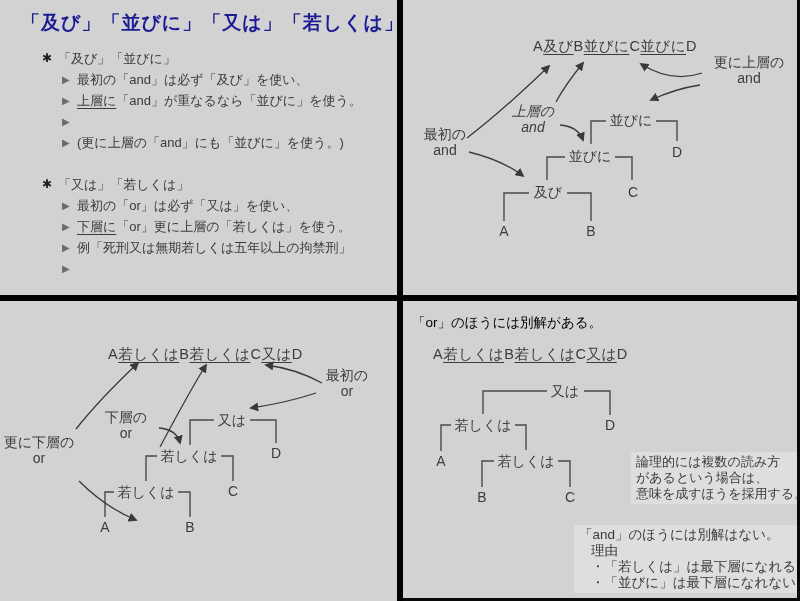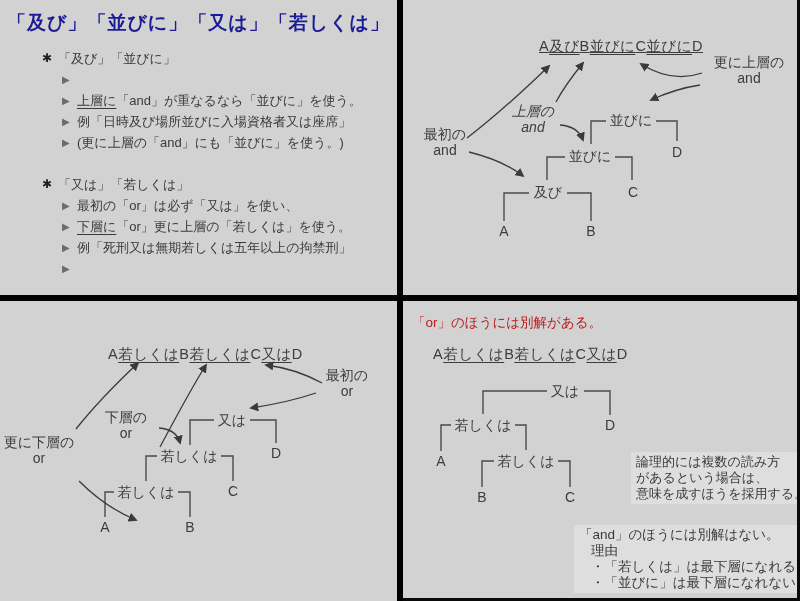--- a/index.html
+++ b/index.html
@@ -1,21 +1,21 @@
 <!DOCTYPE html>
 <html><head>
 <meta charset="utf-8">
 <style>
   html,body{margin:0;padding:0;background:#888;}
   #stage{
     position:relative;width:800px;height:601px;background:#d2d2d2;
     font-family:"Liberation Sans","DejaVu Sans",sans-serif;overflow:hidden;
   }
   .q{position:absolute;overflow:hidden;}
-  #q1{left:0;top:0;width:397px;height:295px;}
+  #q1{left:0;top:0;width:397px;height:295px;padding-left:28px;}
   #q2{left:403px;top:0;width:397px;height:295px;}
   #q3{left:0;top:301px;width:397px;height:300px;}
   #q4{left:403px;top:301px;width:397px;height:300px;}
   .vdivider{position:absolute;left:397px;top:0;width:6px;height:601px;background:#000;}
   .hdivider{position:absolute;left:0;top:295px;width:800px;height:6px;background:#000;}
   .edge-right{position:absolute;right:0;top:0;width:3px;height:601px;background:#0a0a0a;}
   .edge-bottom{position:absolute;left:403px;bottom:0;width:397px;height:3px;background:#0a0a0a;}
 
   
   .s1-title{position:absolute;left:0;right:0;top:10px;text-align:center;
@@ -31,38 +31,38 @@
 
   
   .overlay{position:absolute;left:0;top:0;}
   .ttitle{position:absolute;font-size:14.5px;color:#3c3c3c;white-space:nowrap;letter-spacing:.5px;}
   .node{position:absolute;transform:translateX(-50%);font-size:14px;line-height:15px;
     color:#3c3c3c;white-space:nowrap;}
   .tlabel{position:absolute;transform:translateX(-50%);font-size:14px;line-height:16px;
     color:#3c3c3c;text-align:center;white-space:nowrap;}
 
   
-  .note{position:absolute;left:9px;top:13px;font-size:13.5px;color:#b91c1c;white-space:nowrap;}
+  .note{position:absolute;left:9px;top:13px;font-size:13.5px;color:#000000;white-space:nowrap;}
   .hl{position:absolute;background:#dedede;color:#3a3a3a;white-space:nowrap;padding:2px 5px;}
   #box1{left:228px;top:151px;font-size:13px;line-height:16px;}
   #box2{left:171px;top:224px;font-size:13.5px;line-height:16px;}
   .ind{padding-left:12px;}
 </style>
 </head>
 <body>
 
 <div id="stage">
 
   <div id="q1" class="q">
     <div class="s1-title">「及び」「並びに」「又は」「若しくは」</div>
     <div class="bullets">
       <div class="brow t1"><span class="mk1">✱</span><span>「及び」「並びに」</span></div>
+      <div class="brow t2"><span class="mk2">▶</span><span>最初の「and」は必ず「及び」を使い、</span></div>
+      <div class="brow t2"><span class="mk2">▶</span><span class="ul">上層に</span><span>「and」が重なるなら「並びに」を使う。</span></div>
       <div class="brow t2"><span class="mk2">▶</span></div>
-      <div class="brow t2"><span class="mk2">▶</span><span class="ul">上層に</span><span>「and」が重なるなら「並びに」を使う。</span></div>
-      <div class="brow t2"><span class="mk2">▶</span><span>例「日時及び場所並びに入場資格者又は座席」</span></div>
       <div class="brow t2"><span class="mk2">▶</span><span>(更に上層の「and」にも「並びに」を使う。)</span></div>
       <div class="spacer"></div>
       <div class="brow t1"><span class="mk1">✱</span><span>「又は」「若しくは」</span></div>
       <div class="brow t2"><span class="mk2">▶</span><span>最初の「or」は必ず「又は」を使い、</span></div>
       <div class="brow t2"><span class="mk2">▶</span><span class="ul">下層に</span><span>「or」更に上層の「若しくは」を使う。</span></div>
       <div class="brow t2"><span class="mk2">▶</span><span>例「死刑又は無期若しくは五年以上の拘禁刑」</span></div>
       <div class="brow t2"><span class="mk2">▶</span></div>
     </div>
   </div>
 
@@ -83,21 +83,21 @@
       </g>
       <g stroke="#3a3a3a" stroke-width="1.3" fill="none" marker-end="url(#ah2)">
         <path d="M64,138 C85,122 118,93 146,66"></path>
         <path d="M66,152 C90,158 106,165 120,176"></path>
         <path d="M153,102 C161,87 171,74 180,63"></path>
         <path d="M157,125 C170,126 177,132 180,140"></path>
         <path d="M299,73 C276,81 254,74 238,64"></path>
         <path d="M297,85 C277,88 261,94 248,100"></path>
       </g>
     </svg>
-    <div class="ttitle" style="left:136px;top:37px;text-decoration:underline;">
+    <div class="ttitle" style="left:130px;top:37px;">
       <span>A</span><span class="ul">及び</span><span>B</span><span class="ul">並びに</span><span>C</span><span class="ul">並びに</span><span>D</span>
     </div>
     <div class="tlabel" style="left:42px;top:126px;"><span>最初の</span><br><span>and</span></div>
     <div class="tlabel" style="left:130px;top:103px;font-style:italic;"><span>上層の</span><br><span>and</span></div>
     <div class="tlabel" style="left:346px;top:54px;"><span>更に上層の</span><br><span>and</span></div>
     <div class="node" style="left:228px;top:113px;">並びに</div>
     <div class="node" style="left:187px;top:149px;">並びに</div>
     <div class="node" style="left:145px;top:185px;">及び</div>
     <div class="node" style="left:101px;top:224px;">A</div>
     <div class="node" style="left:188px;top:224px;">B</div>

